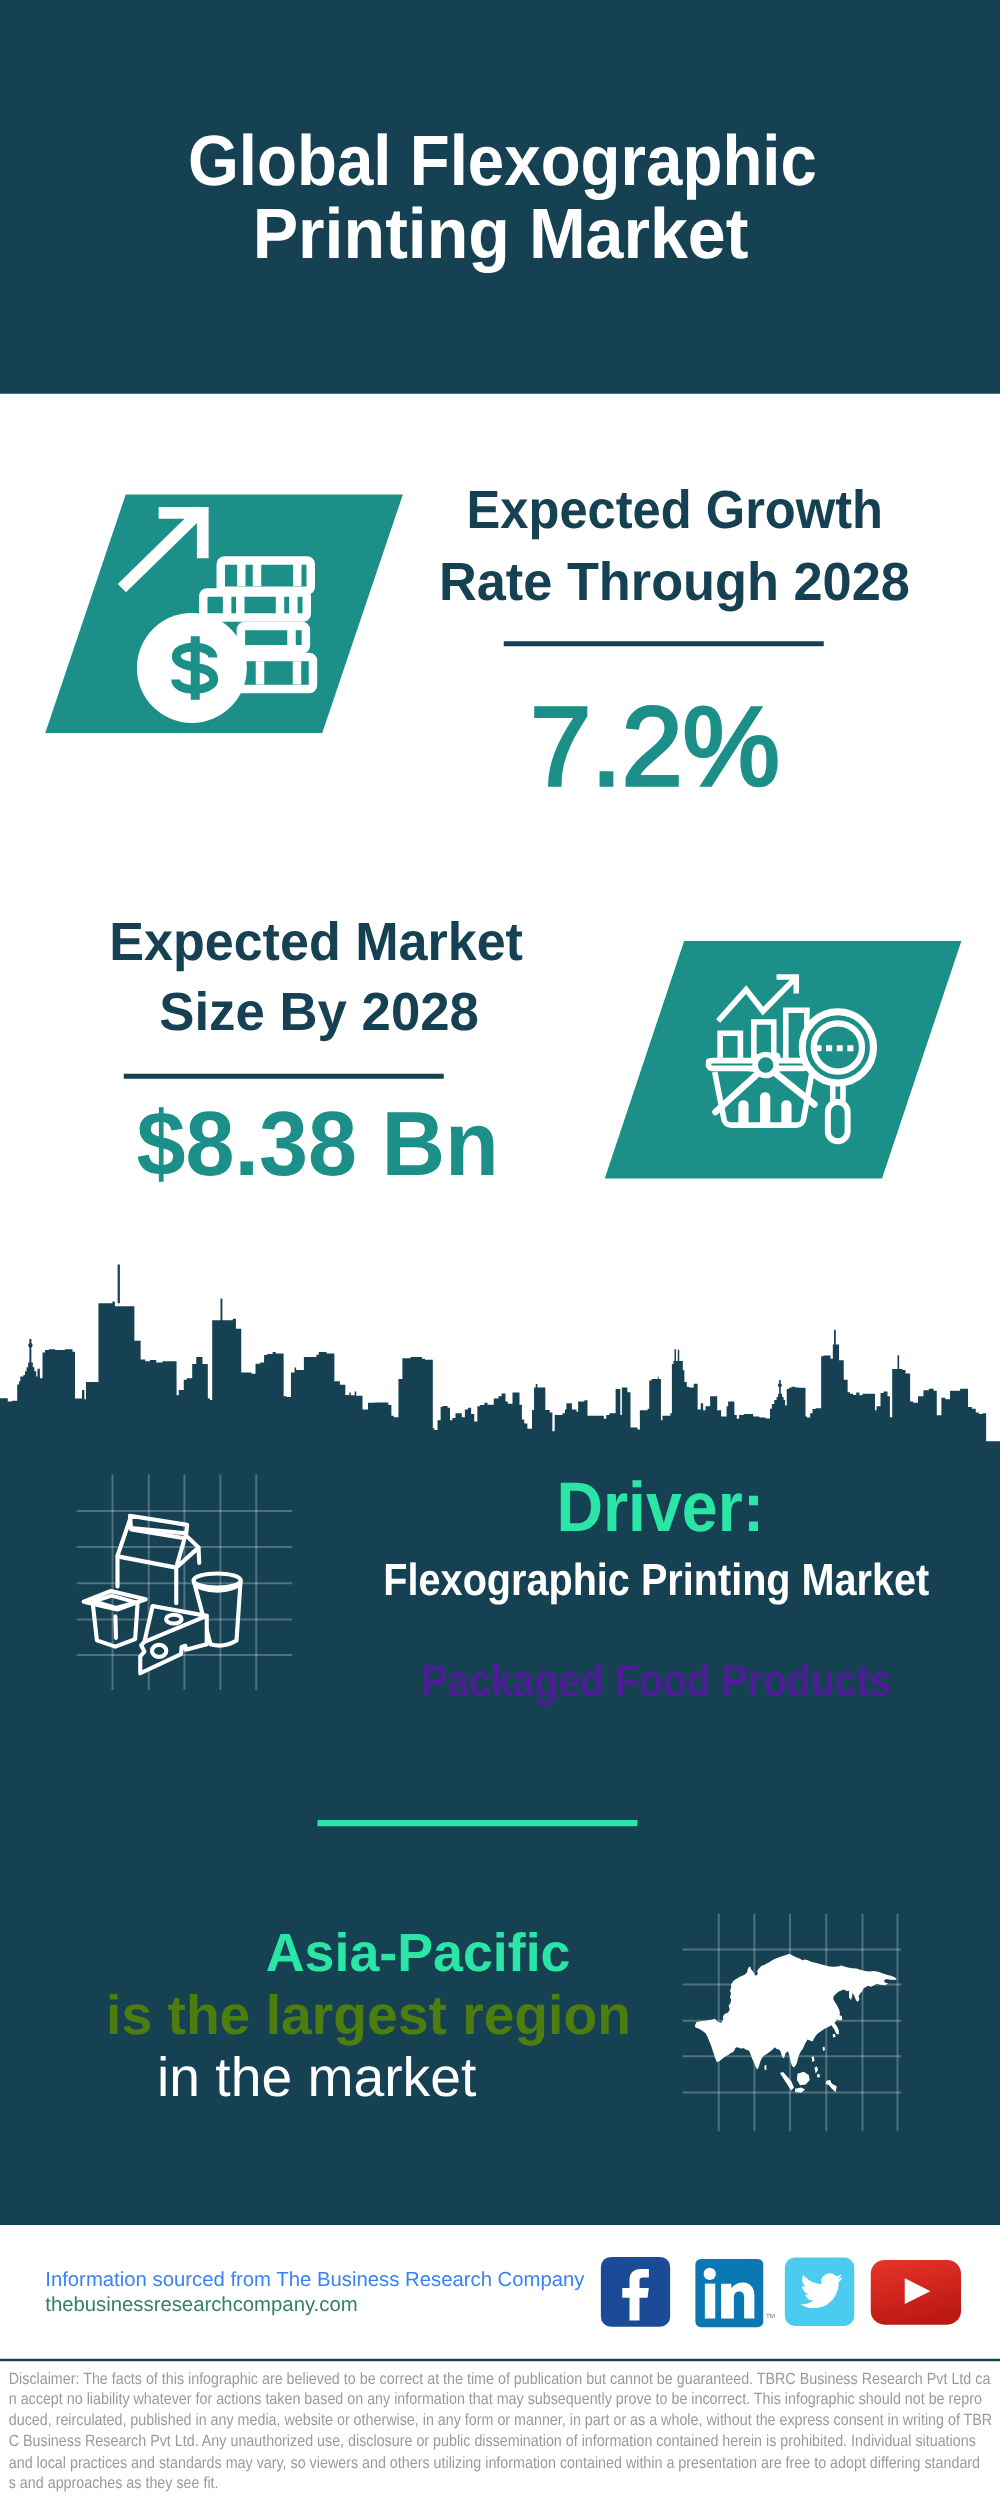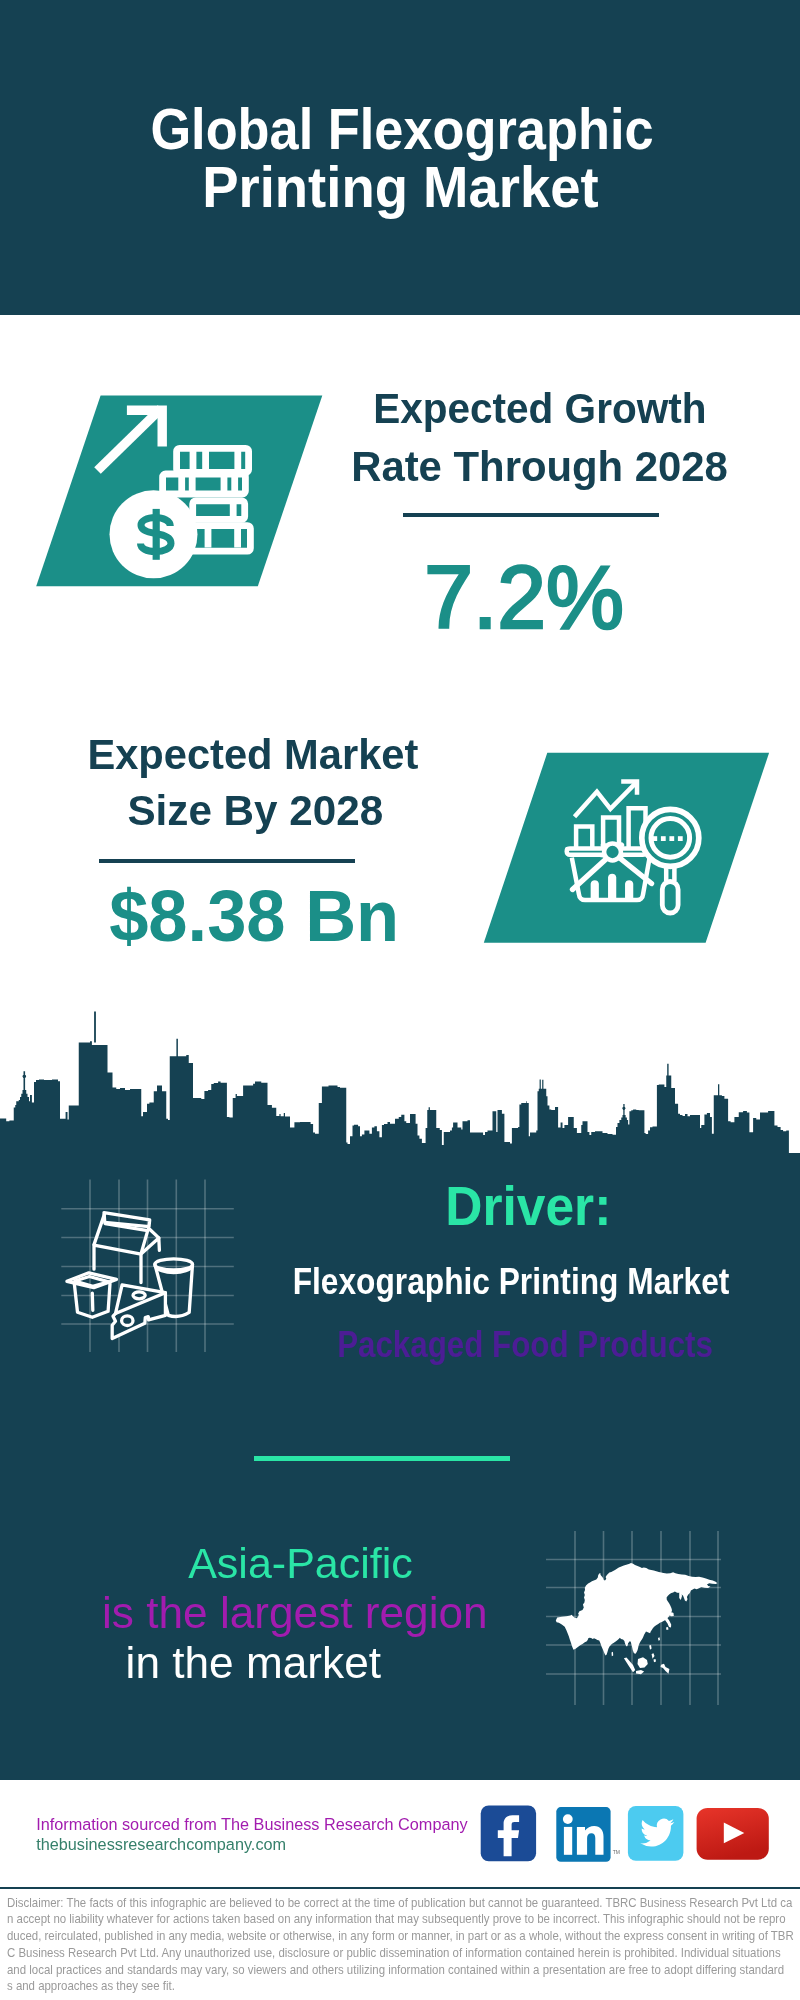--- a/index.html
+++ b/index.html
@@ -126,48 +126,48 @@
       <path d="M122.1,1284.8 L165.4,1292.7 L115.5,1313.5 Z"></path>
       <path d="M165.4,1292.7 L165.4,1315.4 L148.6,1319.8 L148.3,1316.6 L145.3,1317.5 L144.8,1323.3 L112.2,1338.6 L112.2,1325.2 L115.5,1321.3 L113.0,1316.2 L115.5,1313.5"></path>
       <ellipse cx="139.1" cy="1295.3" rx="6.1" ry="3.5"></ellipse>
       <ellipse cx="127.3" cy="1320.7" rx="5.7" ry="4.8"></ellipse>
     </g>
   </svg>
 
   <div class="abs ctr" style="left:253px;top:1185.1px;width:551px;color:#2ae5a6;font-size:56px;line-height:42px;font-weight:bold;">
     <span class="sq" style="transform:scaleX(0.9202)">Driver:</span>
   </div>
-  <div class="abs ctr" style="left:236px;top:1244.3px;width:551px;color:#ffffff;font-size:36px;line-height:40px;font-weight:bold;margin-top:18px;">
+  <div class="abs ctr" style="left:250px;top:1244.3px;width:551px;color:#ffffff;font-size:36px;line-height:40px;font-weight:bold;">
     <span class="sq" style="transform:scaleX(0.8803)">Flexographic Printing Market</span>
   </div>
   <div class="abs ctr" style="left:250px;top:1324.7px;width:551px;color:#4c1d95;font-size:36px;line-height:40px;font-weight:bold;">
     <span class="sq" style="transform:scaleX(0.8698)">Packaged Food Products</span>
   </div>
 
   <div class="abs" style="left:253.9px;top:1456.4px;width:256.1px;height:4.6px;background:#2ae5a6;"></div>
 
   <svg class="abs" style="left:540px;top:1525px;" width="190" height="185" viewBox="540 1525 190 185" stroke="rgba(255,255,255,0.25)" stroke-width="1.6" fill="none">
     <path d="M575,1531 V1705 M603.5,1531 V1705 M632,1531 V1705 M661,1531 V1705 M690,1531 V1705 M718,1531 V1705"></path>
     <path d="M546,1559.5 H721 M546,1587.5 H721 M546,1616.5 H721 M546,1645 H721 M546,1674 H721"></path>
   </svg>
   <svg class="abs" style="left:548px;top:1548px;" width="180" height="145" viewBox="548 1548 180 145">
     <path fill="#ffffff" stroke="none" d="M555.8,1620.5 L557.2,1617.6 L561.8,1616.7 L566.4,1616.2 L570.4,1615.5 L571.6,1614.7 L572.7,1615.9 L574.4,1617.6 L576.8,1618.2 L578.1,1616.4 L578.8,1614.7 L578.1,1613.8 L579.4,1611.3 L582.5,1610.0 L583.8,1607.5 L582.9,1604.4 L584.4,1602.5 L584.8,1600.0 L584.0,1597.5 L584.8,1595.0 L584.0,1592.5 L585.0,1590.0 L584.8,1587.8 L586.0,1585.6 L588.1,1583.5 L590.0,1582.5 L591.9,1581.3 L593.8,1580.6 L596.3,1579.4 L597.8,1577.5 L598.1,1575.6 L599.0,1573.8 L600.3,1573.1 L600.6,1575.0 L601.9,1576.5 L603.1,1578.1 L603.8,1580.0 L605.0,1580.6 L606.3,1578.8 L605.6,1576.9 L606.9,1575.0 L608.1,1573.8 L609.4,1572.5 L611.3,1571.9 L613.1,1571.0 L615.0,1570.0 L616.9,1568.8 L618.8,1567.5 L621.3,1566.5 L623.8,1565.6 L626.3,1564.8 L628.8,1564.0 L631.0,1563.1 L633.1,1563.8 L635.0,1565.0 L637.5,1566.0 L640.0,1566.9 L641.9,1568.1 L643.8,1567.5 L646.3,1568.1 L648.8,1569.4 L651.3,1570.0 L653.8,1570.6 L656.3,1571.3 L658.8,1571.9 L661.3,1572.5 L663.4,1573.1 L666.8,1573.4 L670.3,1573.2 L673.1,1572.3 L675.4,1573.2 L678.3,1574.0 L681.8,1574.6 L685.2,1574.8 L688.7,1575.9 L692.1,1576.8 L695.6,1577.1 L699.0,1576.8 L702.5,1577.4 L705.9,1578.6 L709.4,1579.7 L712.8,1580.5 L715.7,1581.7 L717.4,1583.2 L715.7,1584.0 L712.2,1583.8 L709.4,1583.2 L707.0,1584.3 L708.2,1586.1 L710.5,1586.6 L708.2,1588.1 L704.7,1587.8 L701.3,1587.0 L699.0,1588.3 L696.7,1589.3 L694.4,1588.6 L692.7,1589.5 L690.9,1590.6 L689.8,1592.9 L688.1,1594.7 L686.9,1597.0 L687.5,1599.3 L686.3,1601.6 L684.9,1600.4 L684.0,1598.1 L683.1,1595.8 L682.0,1594.7 L681.2,1592.9 L679.7,1592.0 L678.3,1592.9 L676.6,1592.4 L674.9,1591.6 L673.1,1592.4 L671.4,1592.9 L669.7,1594.1 L667.9,1595.8 L666.6,1597.6 L666.8,1599.8 L667.9,1601.6 L669.1,1603.3 L670.3,1605.6 L671.4,1607.9 L672.0,1610.2 L671.4,1612.5 L670.3,1614.8 L668.5,1617.1 L666.8,1618.8 L664.5,1620.5 L662.2,1621.7 L659.9,1622.8 L658.2,1624.0 L656.5,1625.1 L654.7,1626.3 L653.0,1628.0 L651.9,1629.7 L650.7,1631.5 L650.1,1633.2 L646.0,1631.6 L644.1,1634.8 L643.1,1637.2 L642.2,1639.1 L640.8,1640.9 L639.8,1642.8 L638.9,1644.7 L638.4,1646.6 L638.0,1648.4 L637.5,1650.3 L636.6,1652.2 L635.2,1654.0 L633.7,1652.7 L632.8,1650.3 L632.3,1648.0 L631.9,1646.1 L631.4,1644.2 L630.9,1642.3 L630.0,1640.9 L629.1,1641.9 L628.1,1643.3 L627.7,1645.2 L627.0,1646.6 L626.2,1646.1 L625.5,1644.7 L624.8,1642.8 L624.4,1640.9 L623.0,1639.5 L621.0,1638.9 L619.9,1637.7 L618.7,1638.9 L617.0,1640.6 L615.3,1641.7 L613.5,1643.1 L611.8,1644.0 L610.7,1645.2 L609.5,1646.4 L608.4,1648.7 L607.6,1651.5 L606.7,1654.4 L605.5,1655.5 L604.4,1653.2 L603.0,1649.8 L601.5,1646.4 L600.7,1644.0 L600.0,1642.3 L599.2,1640.6 L597.4,1640.0 L595.7,1638.9 L594.0,1638.3 L592.8,1638.9 L591.1,1638.1 L589.4,1637.7 L588.3,1638.3 L587.7,1640.0 L586.5,1641.5 L584.8,1642.3 L582.5,1644.0 L580.2,1645.2 L577.9,1646.9 L575.6,1648.7 L573.5,1649.8 L572.1,1646.4 L571.0,1642.9 L569.8,1639.4 L568.7,1636.0 L567.5,1633.1 L566.4,1630.3 L564.7,1626.8 L561.8,1624.5 L558.9,1622.8 L556.6,1622.2 Z M661.0,1613.5 L663.5,1612.8 L665.5,1615.0 L667.5,1618.0 L669.5,1621.0 L671.2,1624.5 L671.0,1627.5 L669.0,1627.0 L667.5,1623.5 L665.0,1620.0 L662.5,1617.0 L660.5,1615.5 Z M667.0,1612.5 L670.0,1611.2 L673.5,1613.0 L673.8,1616.0 L671.0,1616.2 L668.5,1614.5 Z M666.0,1627.5 L668.0,1627.0 L668.5,1629.5 L666.5,1630.0 Z M679.2,1591.5 L681.0,1590.8 L682.0,1596.0 L680.8,1600.0 L679.2,1598.0 Z M649.2,1645.6 L651.0,1645.0 L651.6,1648.5 L650.0,1649.8 Z M651.6,1654.0 L653.5,1653.2 L654.5,1656.0 L652.5,1658.7 Z M653.5,1659.5 L655.5,1659.0 L656.0,1661.5 L654.0,1662.2 Z M638.0,1659.0 L643.0,1657.3 L647.0,1660.0 L647.8,1664.0 L644.5,1667.5 L640.0,1668.1 L637.5,1664.0 Z M623.9,1658.3 L626.5,1657.5 L633.0,1665.0 L635.2,1670.0 L633.0,1672.3 L628.5,1665.5 Z M636.0,1671.0 L641.0,1670.0 L644.1,1671.5 L641.0,1674.2 L636.0,1673.5 Z M661.0,1664.8 L664.0,1663.8 L665.5,1667.0 L669.4,1669.0 L668.5,1673.7 L665.5,1671.0 L663.0,1668.0 L660.5,1667.0 Z M611.5,1652.5 L613.0,1651.8 L613.2,1655.5 L611.8,1656.2 Z M658.0,1638.0 L659.5,1637.2 L660.0,1640.0 L658.5,1640.8 Z"></path>
   </svg>
 
-  <div class="abs ctr" style="left:0.5px;top:1541.8px;width:600px;color:#2ae5a6;font-size:43px;line-height:43px;font-weight:normal;">
+  <div class="abs ctr" style="left:0.5px;top:1541.8px;width:600px;color:#2ae5a6;font-size:43px;line-height:43px;font-weight:bold;padding-left:34px;">
     <span class="sq" style="transform:scaleX(1.0)">Asia-Pacific</span>
   </div>
-  <div class="abs ctr" style="left:-0.2px;top:1588.2px;width:590px;color:#a21caf;font-size:44.2px;line-height:50px;font-weight:normal;">
+  <div class="abs ctr" style="left:-0.2px;top:1588.2px;width:590px;color:#4d7c0f;font-size:44.2px;line-height:50px;font-weight:bold;">
     <span class="sq" style="transform:scaleX(1)">is the largest region</span>
   </div>
   <div class="abs ctr" style="left:-0.7px;top:1638.2px;width:508px;color:#ffffff;font-size:44.2px;line-height:50px;font-weight:normal;">
     <span class="sq" style="transform:scaleX(1)">in the market</span>
   </div>
 
-  <div class="abs" style="left:36.2px;top:1814.9px;color:#a21caf;font-size:16.25px;line-height:19.7px;white-space:nowrap;">
+  <div class="abs" style="left:36.2px;top:1814.9px;color:#3b82f6;font-size:16.25px;line-height:19.7px;white-space:nowrap;">
     <span>Information sourced from The Business Research Company</span>
   </div>
   <div class="abs" style="left:36.2px;top:1834.6px;color:#36806b;font-size:16.25px;line-height:19.7px;white-space:nowrap;">
     <span>thebusinessresearchcompany.com</span>
   </div>
 
   <svg class="abs" style="left:475px;top:1800px;" width="300" height="68" viewBox="475 1800 300 68">
     <defs>
       <linearGradient id="ytg" x1="0" y1="0" x2="0.35" y2="1">
         <stop offset="0%" stop-color="#e8352a"></stop>

